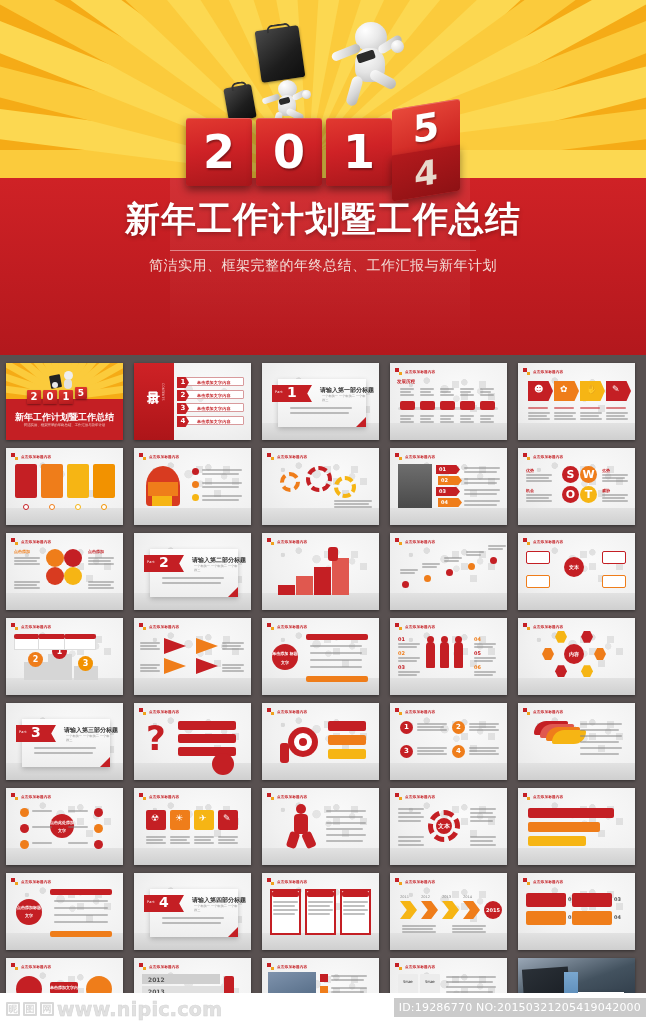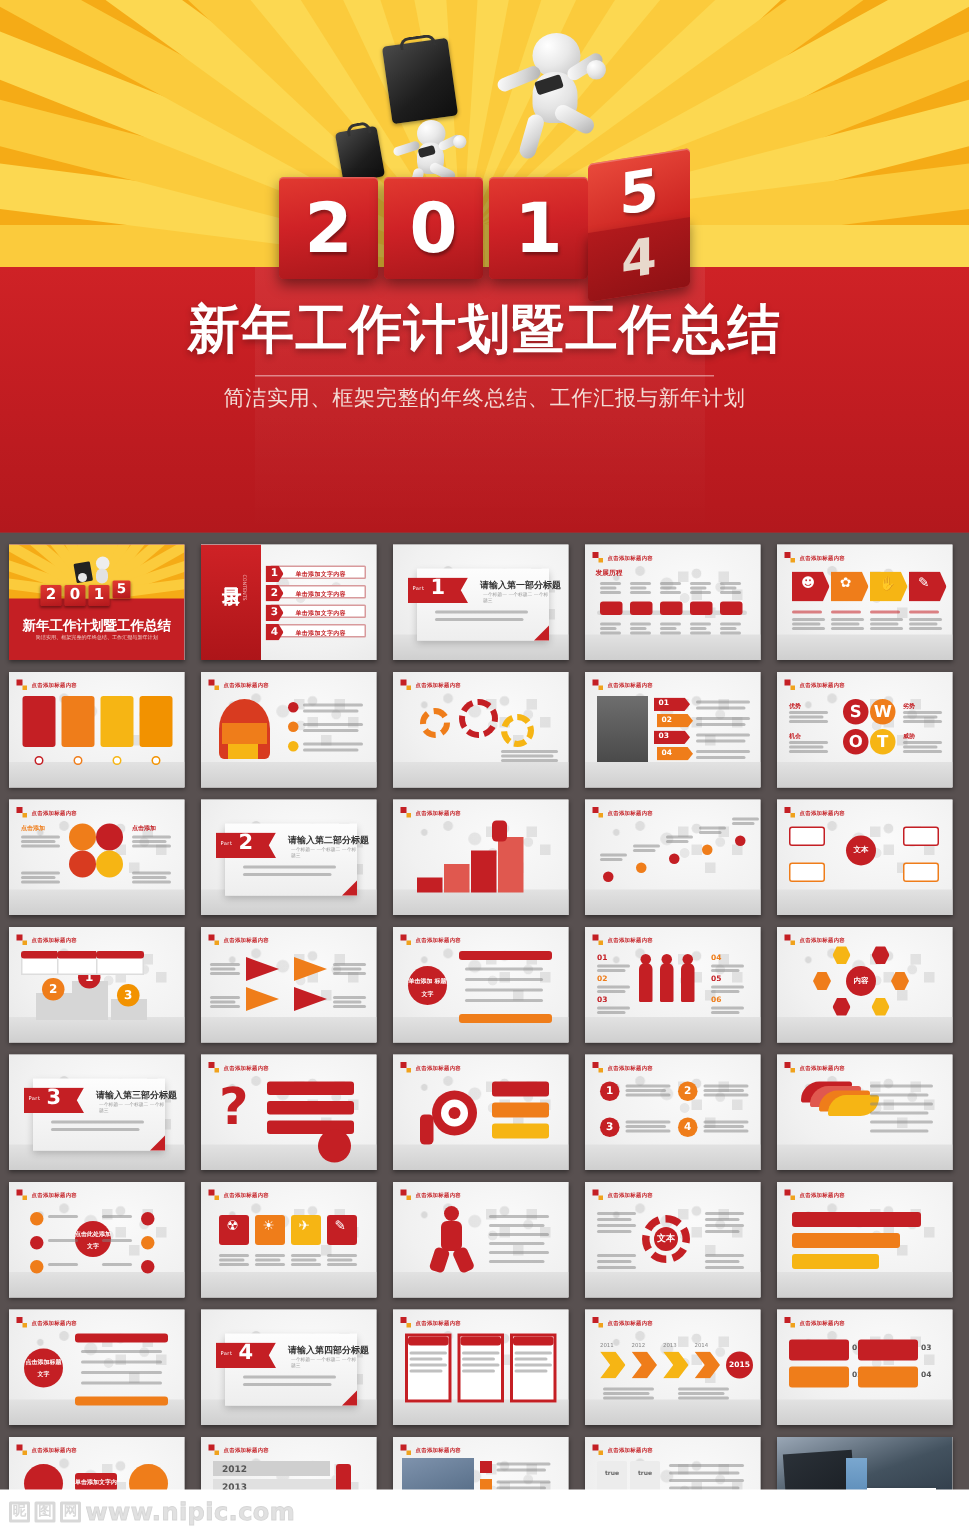--- a/index.html
+++ b/index.html
@@ -186,21 +186,21 @@
   .swot-c { position:absolute; width:17px; height:17px; border-radius:50%;
     color:#fff; font-weight:bold; font-size:11px; line-height:17px; text-align:center; }
 
   
   .footer { position:absolute; left:0; top:993px; width:646px; height:31px;
     background:#ffffff; }
   .wm { position:absolute; left:6px; top:998px; display:flex; align-items:center; gap:3px;
     opacity:.55; }
   .wm .bx { width:14px; height:14px; border:2px solid #b9b9b9; border-radius:1px;
     color:#b9b9b9; font-size:9px; font-weight:bold; line-height:11px; text-align:center; }
-  .wm .url { color:#c9c9c9; font-size:16px; font-weight:bold; letter-spacing:.3px;
+  .wm .url { color:#c9c9c9; font-size:19px; font-weight:bold; letter-spacing:.3px;
     -webkit-text-stroke:.6px #b4b4b4; }
   .idbar { position:absolute; right:0; top:998px; height:19px; padding:0 5px;
     background:rgba(160,160,160,.55); color:#fff; font-size:11px; line-height:19px;
     letter-spacing:.2px; font-family:"DejaVu Sans", sans-serif; }
 </style>
 </head>
 <body>
 
 <div class="page">
 
@@ -1404,14 +1404,15 @@
       </div>
     </div>
 
   <div class="footer"></div>
   <div class="wm">
     <div class="bx">昵</div>
     <div class="bx">图</div>
     <div class="bx">网</div>
     <div class="url">www.nipic.com</div>
   </div>
+  <div class="idbar">ID:19286770 NO:20150321205419042000</div>
 
 </div>
 
 </body></html>

